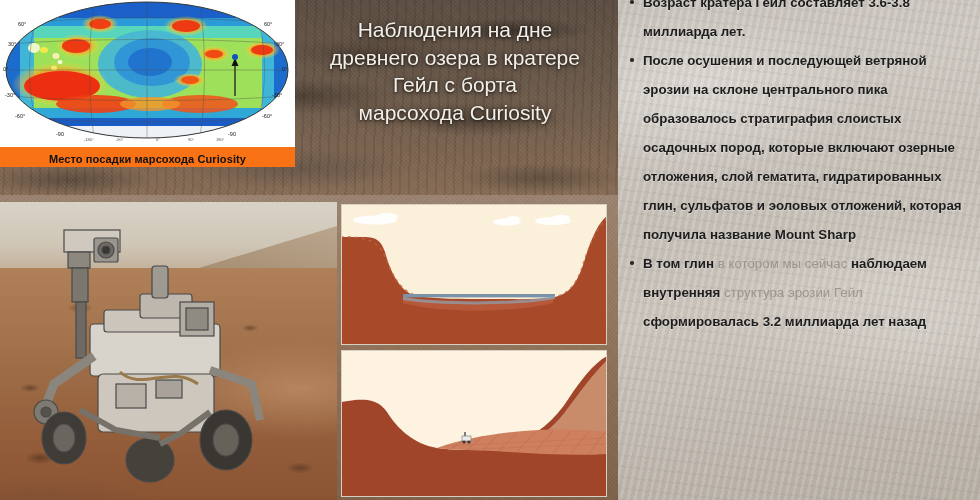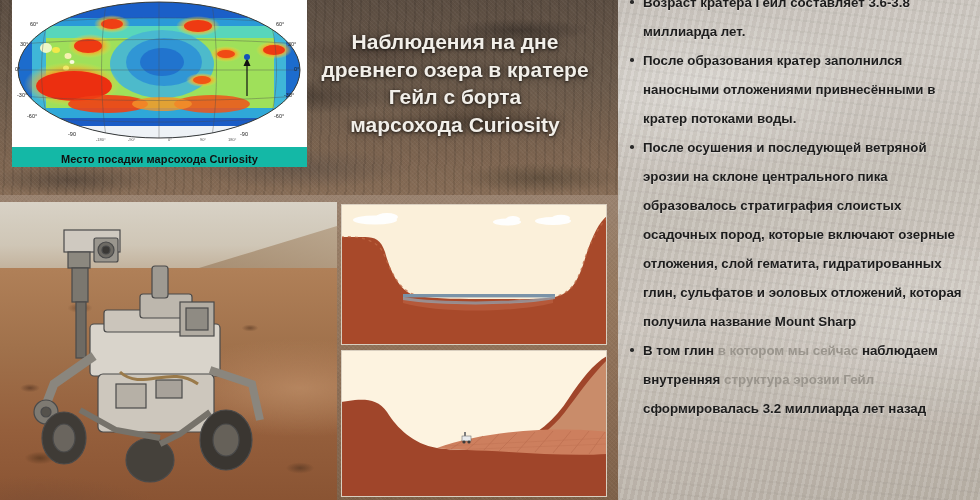--- a/index.html
+++ b/index.html
@@ -55,40 +55,39 @@
   .bg-noise{
     position:absolute;inset:0;
     background-image:
       repeating-linear-gradient(45deg, rgba(255,255,255,.035) 0 1px, transparent 1px 3px),
       repeating-linear-gradient(-45deg, rgba(0,0,0,.035) 0 1px, transparent 1px 3px);
     pointer-events:none;
   }
 
   
   .map-card{
-    position:absolute;left:12px;top:0;width:295px;height:167px;
-    background:#14b8a6;overflow:hidden;
+    position:absolute;left:0;top:0;width:295px;height:167px;
+    background:#f97316;overflow:hidden;
   }
   .map-inner{position:absolute;left:0;top:0;width:295px;height:147px;overflow:hidden;}
   .map-svg{display:block;}
   .map-caption{
     position:absolute;left:0;bottom:2px;width:295px;text-align:center;
     font-size:11px;font-weight:bold;color:#111;font-family:"Liberation Sans",sans-serif;
     letter-spacing:.1px;
   }
 
   
   .title{
     position:absolute;left:300px;top:16px;width:310px;
     text-align:center;color:#f2efe9;
     font-family:"Liberation Sans",sans-serif;
-    font-weight:bold;font-size:21px;line-height:1.32;
+    font-weight:normal;font-size:21px;line-height:1.32;
     text-shadow:0 1px 3px rgba(0,0,0,.75), 0 0 10px rgba(0,0,0,.45);
     white-space:pre-line;
-    margin-top:12px;
   }
 
   
   .rover-photo{
     position:absolute;left:0;top:202px;width:337px;height:298px;overflow:hidden;
     background:linear-gradient(180deg,#c8bfb2 0%,#cbbfae 22%,#a97f5e 45%,#9a6c4c 70%,#8c5f42 100%);
   }
   .rp-sky{position:absolute;left:0;top:0;width:100%;height:24%;
     background:linear-gradient(180deg,#d8d2c6 0%,#cfc6b6 60%,#c0ae97 100%);}
   .rp-mount{position:absolute;right:-6%;top:6%;width:64%;height:22%;
@@ -137,21 +136,21 @@
     color:#1d1d1d;
     font-family:"Liberation Sans",sans-serif;
     font-weight:bold;font-size:13.3px;line-height:29px;
     text-shadow:0 1px 1px rgba(255,255,255,.35);
   }
   .bullet .dot{
     position:absolute;left:12px;top:12px;width:3.5px;height:3.5px;border-radius:50%;
     background:#2a2a2a;
   }
   .bullet.faded{color:#1d1d1d;}
-  .bullet.faded .washed{color:#9a958d;text-shadow:none;font-weight:bold;}
+  .bullet.faded .washed{color:#9a958d;text-shadow:none;font-weight:normal;}
 </style>
 </head>
 <body>
 
 <div id="slide">
 
   <div class="bg-photo">
     <div class="bg-sky"></div>
     <div class="bg-ground"></div>
     <div class="bg-rocks"></div>
@@ -376,19 +375,18 @@
         <circle cx="128" cy="92" r="1.6" fill="#3b3b3b"></circle>
       </g>
       <rect x="0" y="0" width="266" height="147" fill="none" stroke="#d9cfc0" stroke-width="2"></rect>
     </svg>
   </div>
 
   <div class="text-panel">
     <div class="tp-texture"></div>
     <ul class="bullets" id="bullet-list" style="margin-top: -12px;">
         <li class="bullet"><span class="dot"></span><span>Возраст кратера Гейл составляет 3.6-3.8 миллиарда лет.</span></li>
-        <li class="bullet"><span class="dot"></span><span>После образования кратер заполнился наносными отложениями привнесёнными в кратер потоками воды.</span></li>
         <li class="bullet"><span class="dot"></span><span>После осушения и последующей ветряной эрозии на склоне центрального пика образовалось стратиграфия слоистых осадочных пород, которые включают озерные отложения, слой гематита, гидратированных глин, сульфатов и эоловых отложений, которая получила название Mount Sharp</span></li>
         <li class="bullet faded"><span class="dot"></span><span>В том глин </span><span class="washed">в котором мы сейчас</span><span> наблюдаем внутренняя </span><span class="washed">структура эрозии Гейл</span><span> сформировалась 3.2 миллиарда лет назад</span></li>
       </ul>
   </div>
 
 </div>
 
 </body></html>

